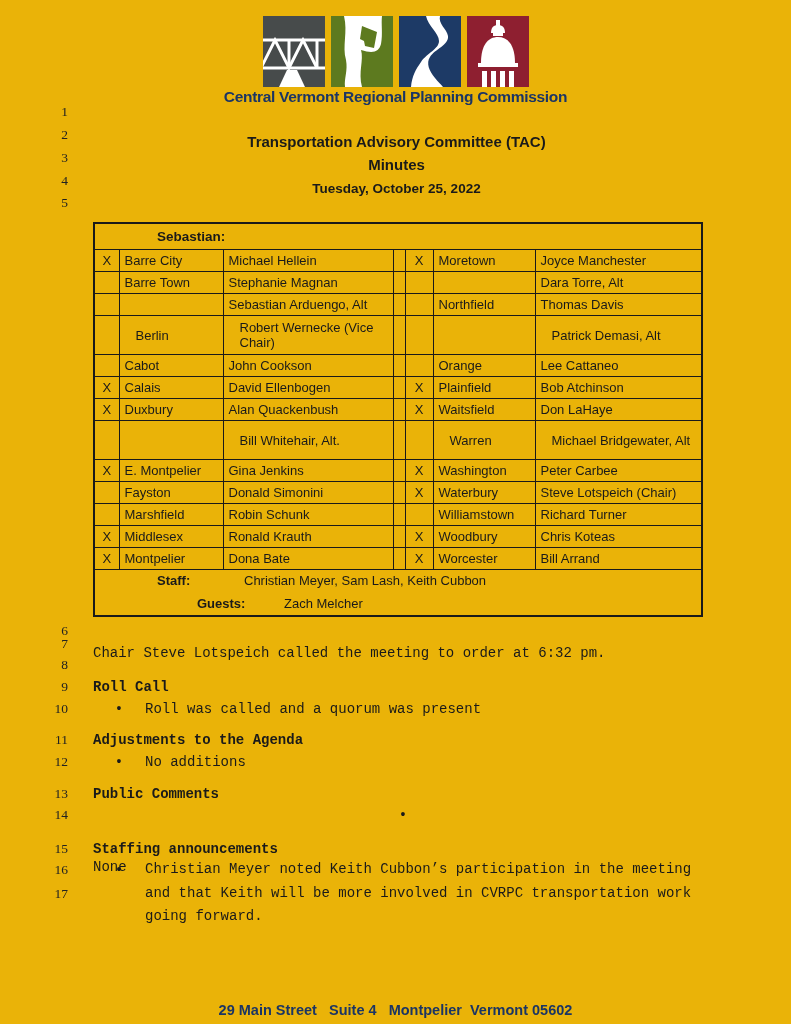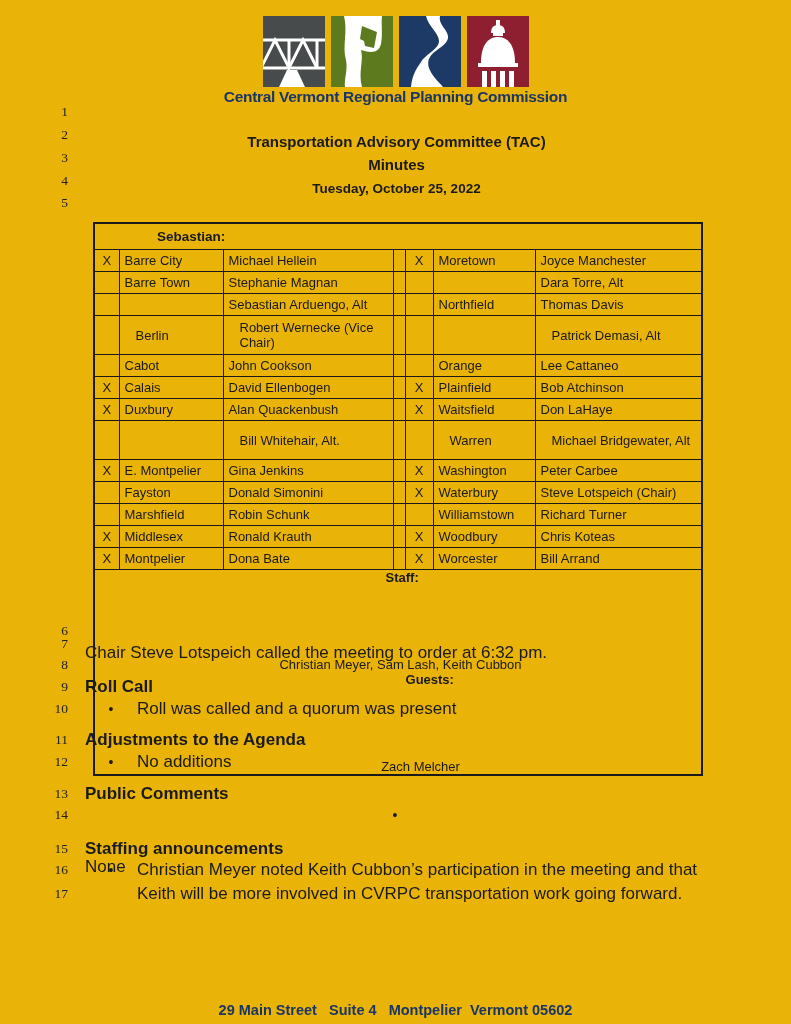--- a/index.html
+++ b/index.html
@@ -26,25 +26,25 @@
             table-layout:fixed;font-size:13px;}
   table.att{border:2px solid #1a1a1a;}
   table.att td{border:1px solid #1a1a1a;padding:0 0 0 5px;vertical-align:middle;
                overflow:hidden;line-height:15px;}
   table.att td.x{text-align:center;padding:0;}
   table.att tr.nrow td{height:21px;}
   table.att tr.tall td{height:38px;padding-left:16px;}
   table.att td.hdr{height:25px;font-weight:bold;font-size:13.5px;padding-left:62px;}
   table.att tr.staff-row td{border-bottom:none;height:21px;}
   table.att tr.guest-row td{border-top:none;height:24px;padding-left:45px;}
-  .sg-flex{display:flex;align-items:center;flex-direction:column;}
+  .sg-flex{display:flex;align-items:flex-end;}
   .sg-lbl{font-weight:bold;margin-left:57px;width:87px;flex:0 0 87px;}
 
   
-  .bodyline{position:absolute;left:85px;width:620px;font-size:17px;line-height:20px;}
+  .bodyline{position:absolute;left:93px;width:620px;font-size:14px;line-height:20px;font-family:Liberation Mono, monospace;}
   .bheading{font-weight:bold;}
   .bullet{display:flex;}
   .bullet .dot{flex:0 0 52px;text-align:center;}
   .bullet .dot::before{content:"\2022";font-size:14px;}
   .bullet .btxt{width:585px;line-height:23.5px;margin-top:-2px;}
   .bullet.simple .btxt{line-height:20px;margin-top:0;}
 
   
   .footer{position:absolute;top:952px;left:0;width:791px;text-align:center;color:#1b3564;
           font-size:14.5px;font-weight:600;line-height:23.5px;white-space:pre;}

